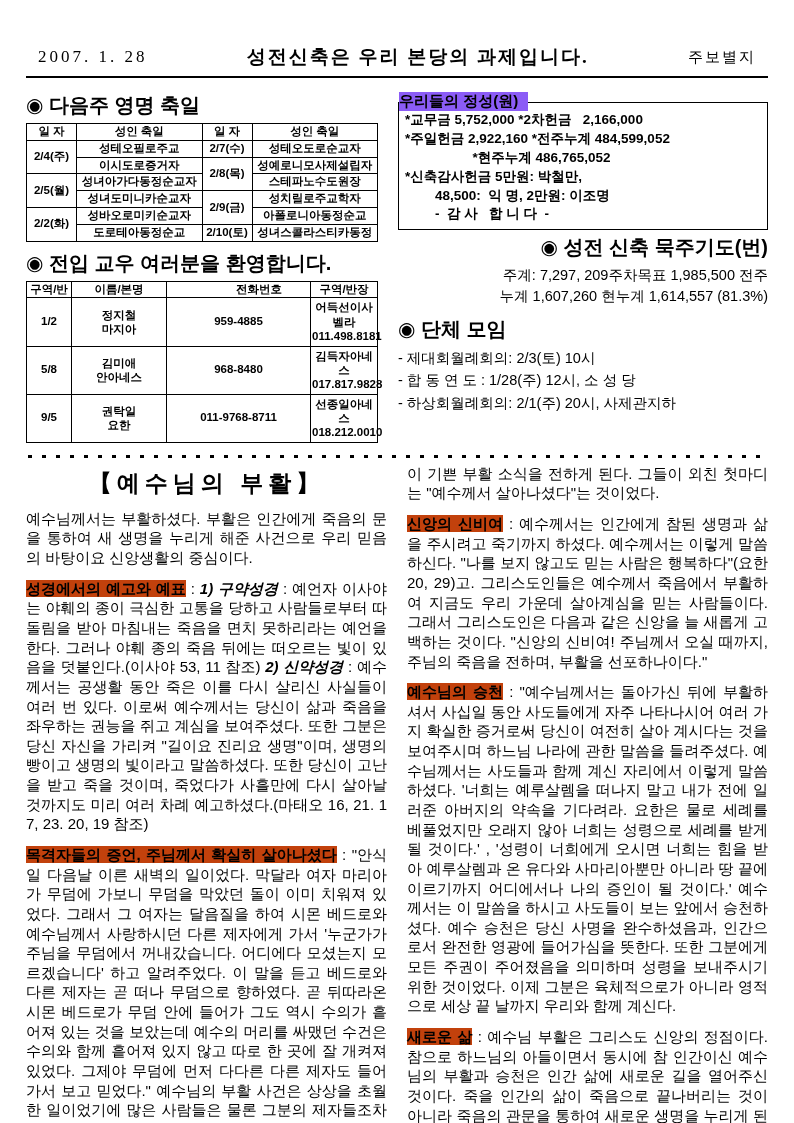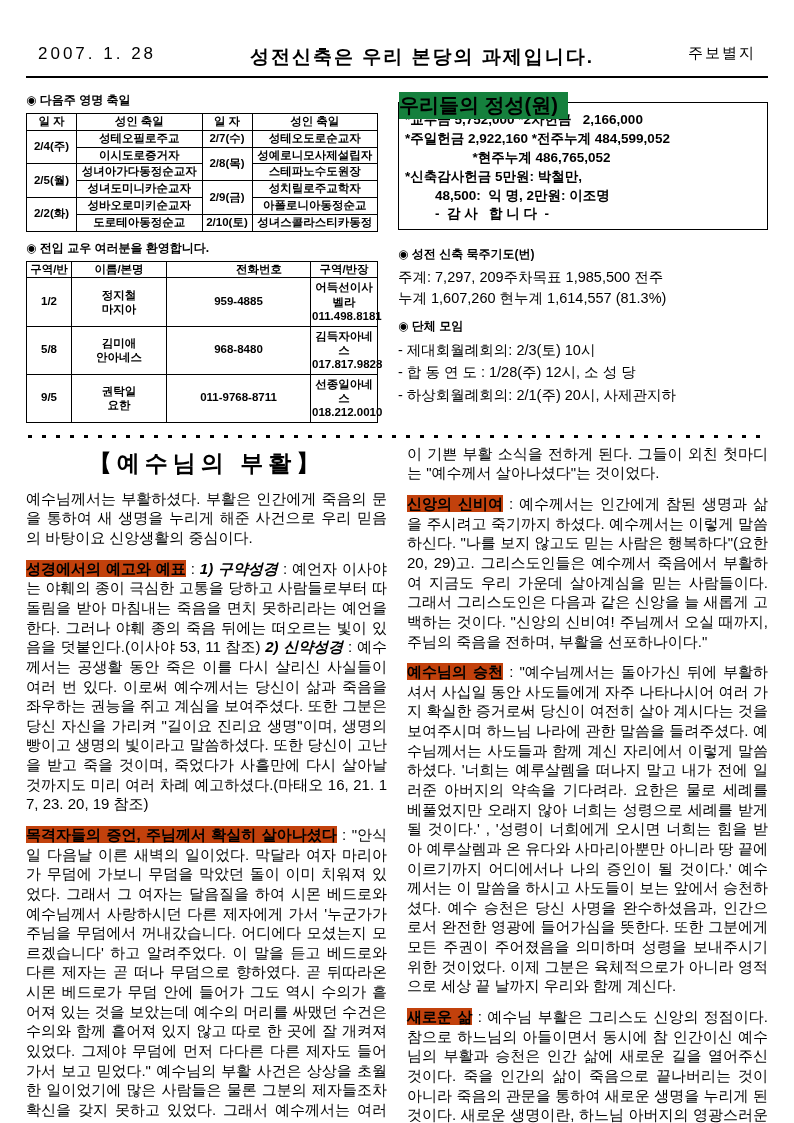--- a/index.html
+++ b/index.html
@@ -2,46 +2,46 @@
 <html lang="ko"><head>
 <meta charset="utf-8">
 <style>
   html,body{margin:0;padding:0;background:#888;}
   .page{
     width:794px;height:1123px;margin:0 auto;background:#ffffff;color:#000;
     font-family:"Liberation Sans","DejaVu Sans",sans-serif;
     padding:44px 26px 18px;box-sizing:border-box;overflow:hidden;
   }
   
-  .hdr{display:flex;justify-content:space-between;align-items:flex-start;
-       border-bottom:2px solid #000;padding:0 12px 6px;}
+  .hdr{display:flex;justify-content:space-between;align-items:center;
+       border-bottom:2px solid #000;padding:0 12px 6px;font-family:Liberation Serif, serif;}
   .hdr-date{font-size:17px;letter-spacing:3px;}
   .hdr-title{font-size:19px;font-weight:bold;letter-spacing:2px;}
   .hdr-right{font-size:15px;letter-spacing:2px;}
   
   .top{display:flex;gap:20px;margin-top:12px;}
   .top-left{width:352px;flex:none;}
   .top-right{flex:1;min-width:0;}
-  .sec-title{font-size:12px;font-weight:bold;margin:2px 0 4px;}
+  .sec-title{font-size:20px;font-weight:bold;margin:2px 0 4px;}
   table{border-collapse:collapse;width:100%;table-layout:fixed;}
   th,td{border:1.5px solid #000;font-size:11.5px;font-weight:bold;
         text-align:center;vertical-align:middle;padding:1px 1px;line-height:1.2;}
   .feast-table{margin-bottom:8px;}
   .feast-table .c-date{width:47px;}
   .welcome-table .c-zone{width:42px;}
   .welcome-table .c-name{width:92px;}
   .welcome-table .c-phone{width:100px;padding-left:42px;}
   .welcome-table td{padding:2px 1px;}
   .two-line div{line-height:1.25;}
   
   .offering{border:1.5px solid #000;margin-top:12px;padding:8px 6px 5px;position:relative;}
-  .offering-title{position:absolute;top:-11px;left:0;background:#15803d;
-                  font-weight:bold;font-size:20px;padding-right:10px;}
+  .offering-title{position:absolute;top:-11px;left:0;background:#8b5cf6;
+                  font-weight:bold;font-size:15px;padding-right:10px;}
   .off-line{font-size:13.5px;white-space:pre;line-height:1.4;font-weight:bold;}
-  .rosary{margin-top:16px;}
+  .rosary{margin-top:4px;text-align:right;}
   .plain-line{font-size:14.5px;line-height:1.4;}
   .meetings{margin-top:10px;}
   .meetings .plain-line{line-height:1.55;}
   
   .dotline{height:7px;background-image:radial-gradient(circle 2.2px at 4px 3.5px,#000 90%,transparent 91%);
            background-size:14px 7px;background-repeat:repeat-x;background-position:left center;}
   .dot-top{margin:10px 0 4px;}
   
   .main{display:flex;gap:20px;}
   .col{width:50%;min-width:0;}

